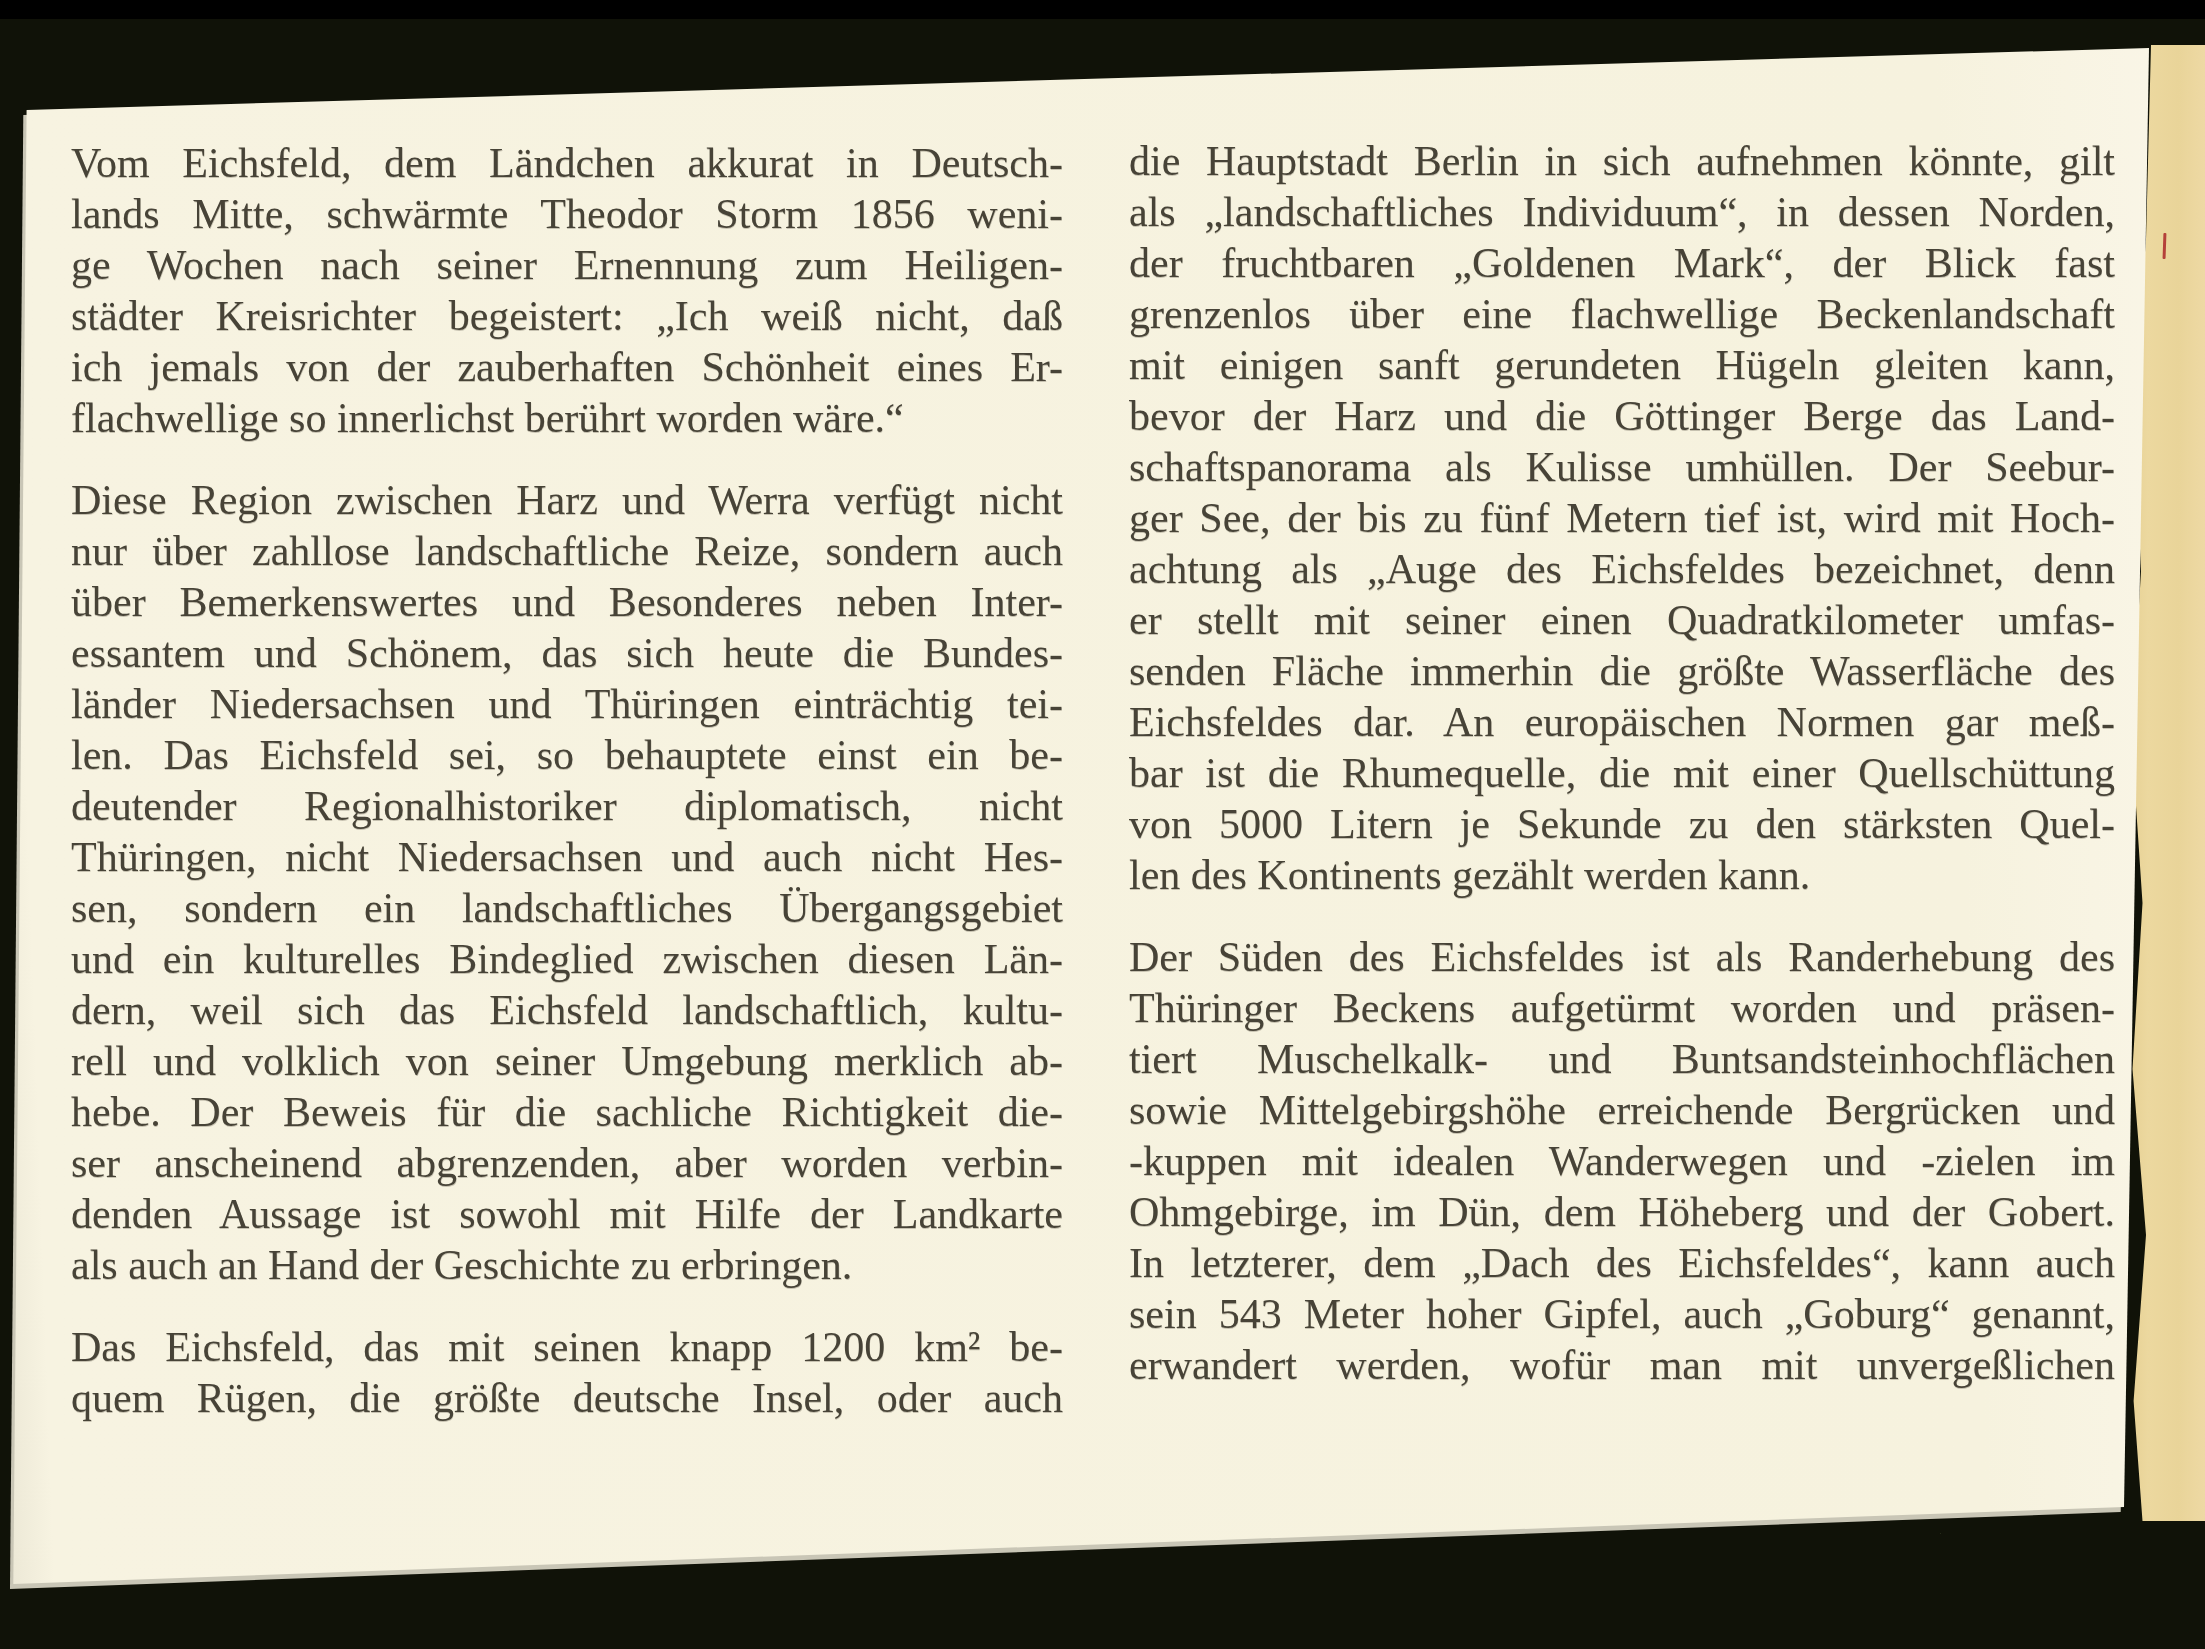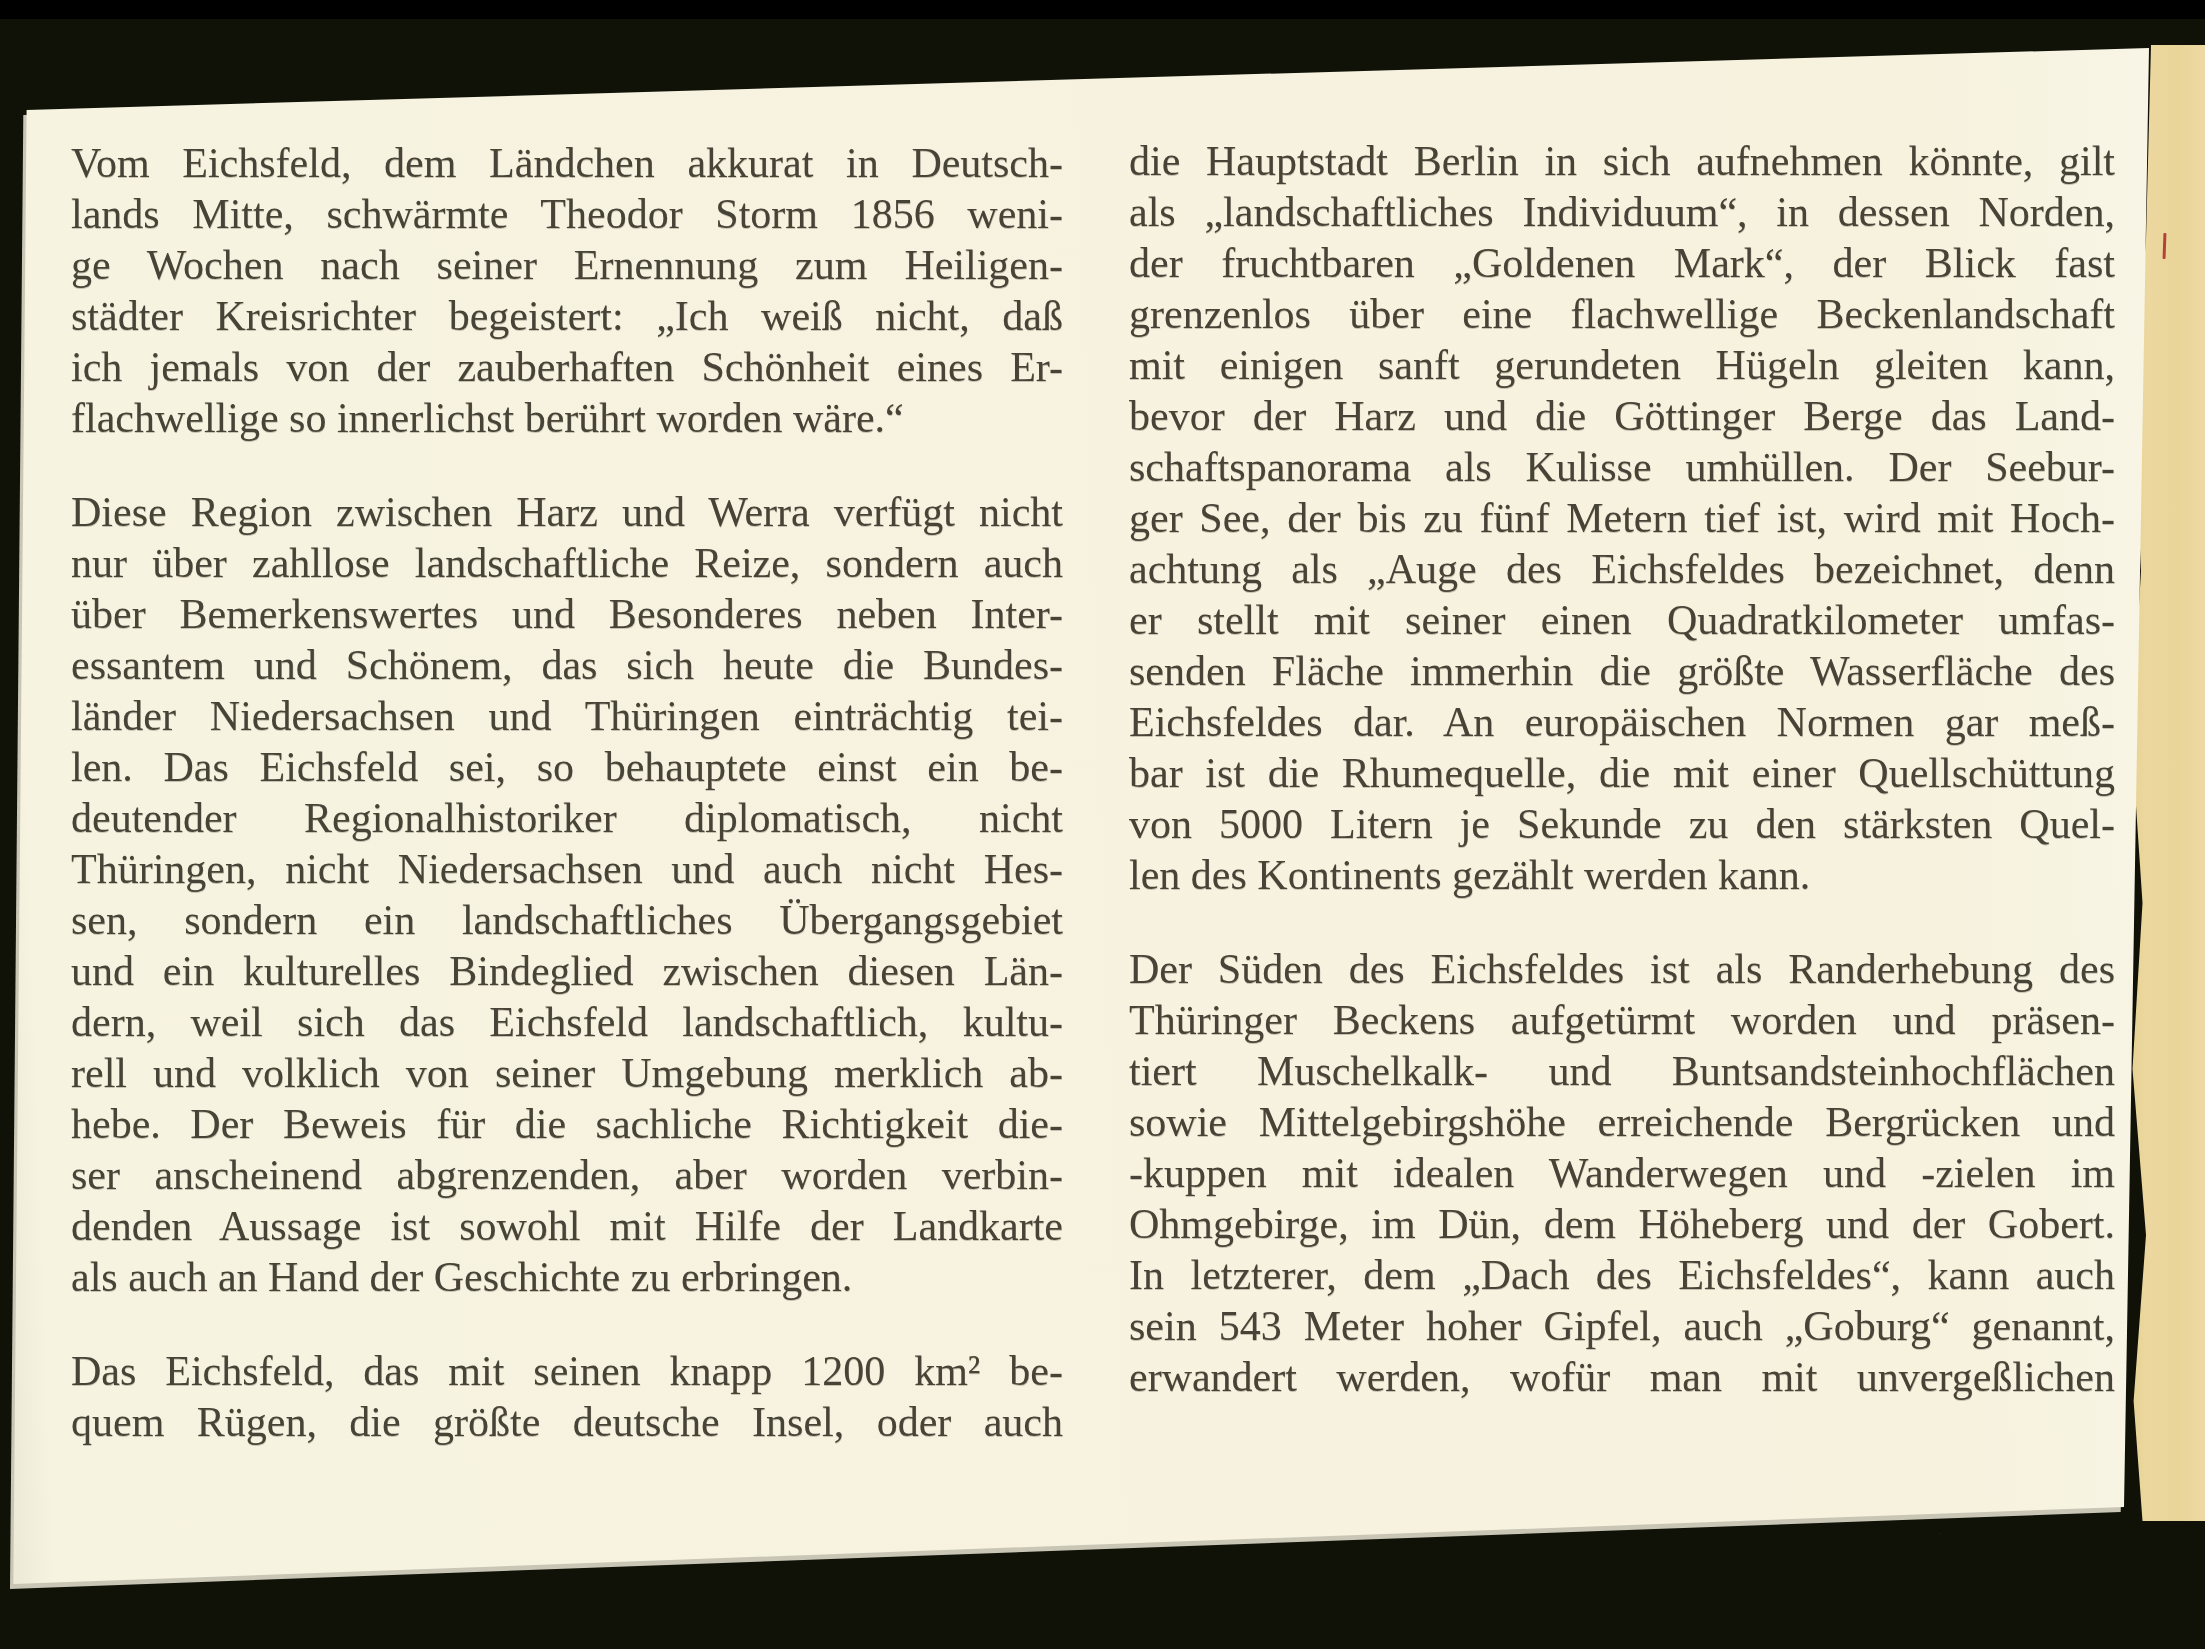--- a/index.html
+++ b/index.html
@@ -23,21 +23,21 @@
   .paper-shadow{position:absolute;inset:0;background:#c9c6b6;
      clip-path:polygon(26.6px 110px,2149px 48px,2124px 1507px,13.3px 1584px);
      transform:translate(-3.3px,5px);}
   .paper{position:absolute;inset:0;
      background:linear-gradient(88deg,#e9e5d3 0%,#f7f3e1 2.5%,#f6f2de 88%,#faf6e8 99.5%);
      clip-path:polygon(26.6px 110px,2149px 48px,2124px 1507px,13.3px 1584px);}
   .column{position:absolute;color:#474337;font-size:42px;line-height:51px;
      text-shadow:0.3px 0.5px 0 rgba(74,70,55,0.28);}
   .col-left{left:71px;top:138px;width:992px;}
   .col-right{left:1129px;top:136px;width:986px;}
-  .para + .para{margin-top:43px;}
+  .para + .para{margin-top:31px;}
   .line{text-align:justify;text-align-last:justify;white-space:nowrap;}
   .line.para-end{text-align-last:left;}
 </style>
 </head>
 <body>
 
 <div class="canvas">
   <div class="bg-speckle"></div>
   <div class="top-band"></div>
 

